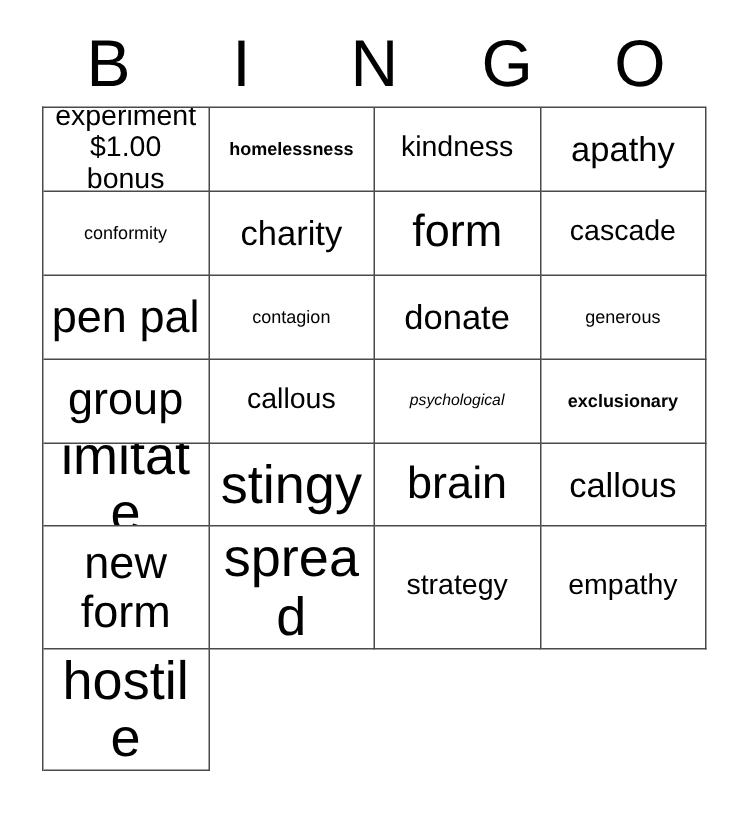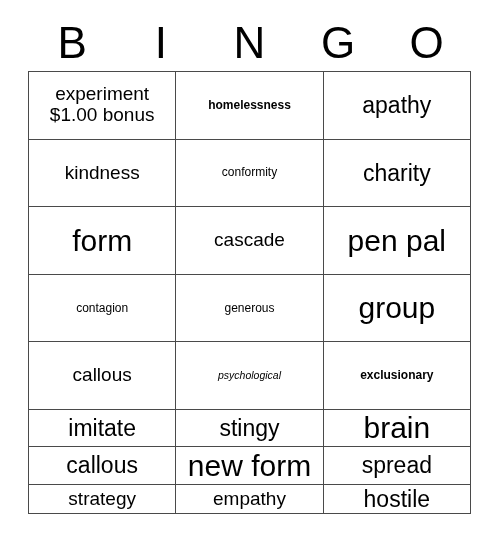--- a/index.html
+++ b/index.html
@@ -44,21 +44,21 @@
   #grid {
     position: absolute;
     left: 28px;
     top: 71px;
     width: 443px;
     height: 443px;
     box-sizing: border-box;
     border-top: 1px solid #4a4a4a;
     border-left: 1px solid #4a4a4a;
     display: grid;
-    grid-template-columns: repeat(3, 1fr);
+    grid-template-columns: repeat(4, 1fr);
     grid-template-rows: repeat(5, 1fr);
   }
   .cell {
     box-sizing: border-box;
     border-right: 1px solid #4a4a4a;
     border-bottom: 1px solid #4a4a4a;
     display: flex;
     align-items: center;
     justify-content: center;
     text-align: center;
@@ -67,21 +67,21 @@
   }
   .cell-text {
     display: block;
     width: 100%;
     line-height: 1.06;
     color: #000000;
     word-wrap: break-word;
   }
   
   .fs-xxl { font-size: 30px; }
-  .fs-xl  { font-size: 23px; }
+  .fs-xl  { font-size: 36px; }
   .fs-lg  { font-size: 23px; }
   .fs-md  { font-size: 19px; }
   .fs-sm  { font-size: 12px; }
   .fs-xs  { font-size: 12px; font-weight: bold; }
   .fs-xxs { font-size: 10.5px; font-style: italic; }
   .multiline { line-height: 1.1; }
 </style>
 </head>
 <body>
 
@@ -96,42 +96,45 @@
     </div>
 
   <div id="grid">
       <div class="cell">
         <span class="cell-text fs-md multiline">experiment $1.00 bonus</span>
       </div>
       <div class="cell">
         <span class="cell-text fs-xs">homelessness</span>
       </div>
       <div class="cell">
-        <span class="cell-text fs-lg">apathy</span>
+        <span class="cell-text fs-md">kindness</span>
       </div>
       <div class="cell">
-        <span class="cell-text fs-md">kindness</span>
+        <span class="cell-text fs-lg">apathy</span>
       </div>
       <div class="cell">
         <span class="cell-text fs-sm">conformity</span>
       </div>
       <div class="cell">
         <span class="cell-text fs-lg">charity</span>
       </div>
       <div class="cell">
         <span class="cell-text fs-xxl">form</span>
       </div>
       <div class="cell">
         <span class="cell-text fs-md">cascade</span>
       </div>
       <div class="cell">
         <span class="cell-text fs-xxl multiline">pen pal</span>
       </div>
       <div class="cell">
         <span class="cell-text fs-sm">contagion</span>
+      </div>
+      <div class="cell">
+        <span class="cell-text fs-lg">donate</span>
       </div>
       <div class="cell">
         <span class="cell-text fs-sm">generous</span>
       </div>
       <div class="cell">
         <span class="cell-text fs-xxl">group</span>
       </div>
       <div class="cell">
         <span class="cell-text fs-md">callous</span>
       </div>

